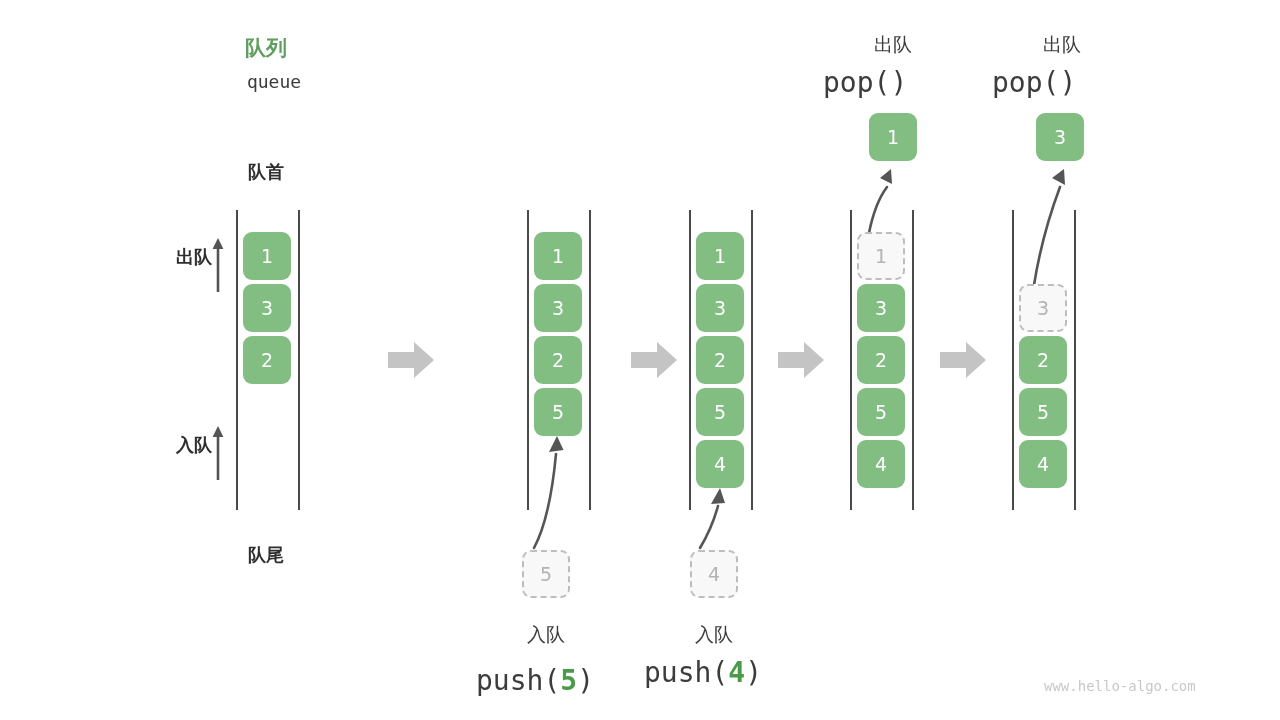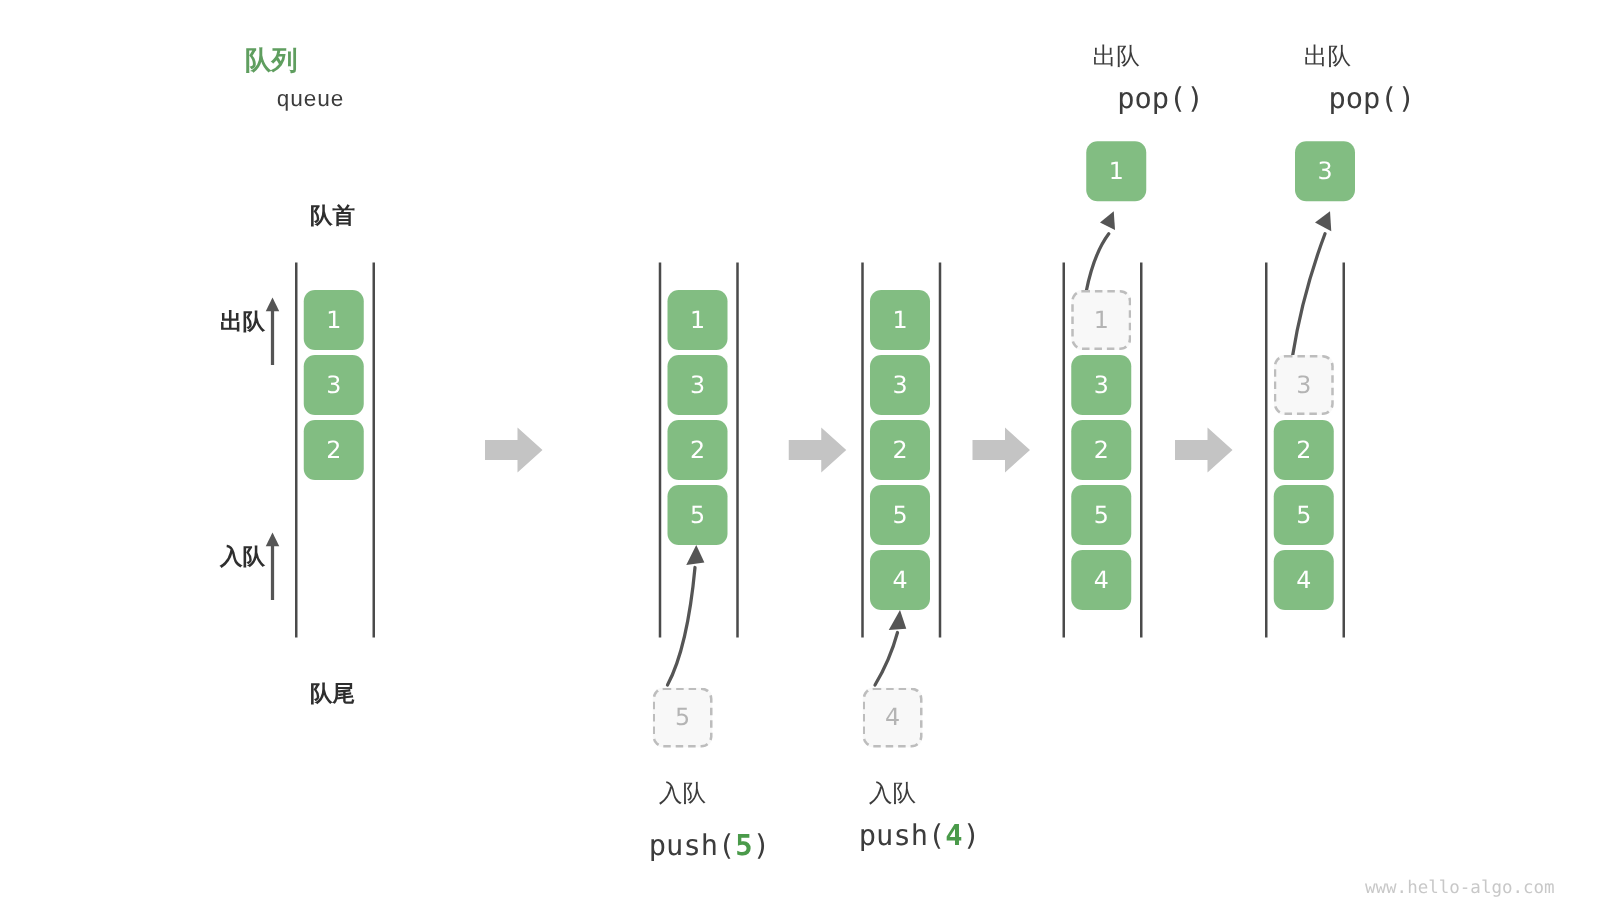--- a/index.html
+++ b/index.html
@@ -18,20 +18,21 @@
     background: #ffffff;
     overflow: hidden;
   }
   .abs { position: absolute; }
 
   
   .title-cn {
     font-size: 21px;
     font-weight: bold;
     color: #5f9e5f;
+    text-align: center;
     white-space: nowrap;
   }
   .title-mono {
     font-family: "DejaVu Sans Mono", "Liberation Mono", monospace;
     font-size: 18px;
     color: #3c3c3c;
     text-align: center;
     white-space: nowrap;
   }
   .label-bold {
@@ -42,23 +43,23 @@
     white-space: nowrap;
   }
   .op-cn {
     font-size: 19px;
     color: #3c3c3c;
     text-align: center;
     white-space: nowrap;
   }
   .op-mono {
     font-family: "DejaVu Sans Mono", "Liberation Mono", monospace;
-    font-size: 23px;
+    font-size: 28px;
     color: #3c3c3c;
-    text-align: right;
+    text-align: left;
     white-space: nowrap;
     letter-spacing: 0px;
   }
   .op-mono .hl { color: #4a9a4a; font-weight: bold; }
   .watermark {
     font-family: "DejaVu Sans Mono", "Liberation Mono", monospace;
     font-size: 14px;
     color: #c8c8c8;
     white-space: nowrap;
   }
@@ -98,21 +99,21 @@
   .step-arrow { width: 46px; height: 40px; }
 
   svg { display: block; overflow: visible; }
 </style>
 </head>
 <body>
 
 <div id="stage">
 
   <div class="abs title-cn" style="left:196px; top:34px; width:140px;">队列</div>
-  <div class="abs title-mono" style="left:178px; top:71px; width:140px;font-family:Liberation Mono, monospace;">queue</div>
+  <div class="abs title-mono" style="left:204px; top:71px; width:140px;">queue</div>
 
   <div class="abs label-bold" style="left:196px; top:160px; width:140px;">队首</div>
   <div class="abs label-bold" style="left:196px; top:543px; width:140px;text-align:center;">队尾</div>
 
   <div class="abs label-bold" style="left:140px; top:245px; width:72px; text-align:right;">出队</div>
   <div class="abs side-arrow" style="left:211px; top:236px;">
     <svg width="14" height="56" viewBox="0 0 14 56">
       <path d="M7 56 L7 10" stroke="#555" stroke-width="2.6" fill="none"></path>
       <path d="M7 2 L12.4 13 L1.6 13 Z" fill="#555"></path>
     </svg>
@@ -232,15 +233,15 @@
   </div>
 
   <div class="abs rail" style="left:1012px; top:210px; height:300px;"></div>
   <div class="abs rail" style="left:1074px; top:210px; height:300px;"></div>
 
   <div class="abs cell ghost" style="left:1019px; top:284px;">3</div>
   <div class="abs cell filled" style="left:1019px; top:336px;">2</div>
   <div class="abs cell filled" style="left:1019px; top:388px;">5</div>
   <div class="abs cell filled" style="left:1019px; top:440px;">4</div>
 
-  <div class="abs watermark" style="left:1092px; top:678px;margin-top:24px;">www.hello-algo.com</div>
+  <div class="abs watermark" style="left:1044px; top:678px;">www.hello-algo.com</div>
 
 </div>
 
 </body></html>

